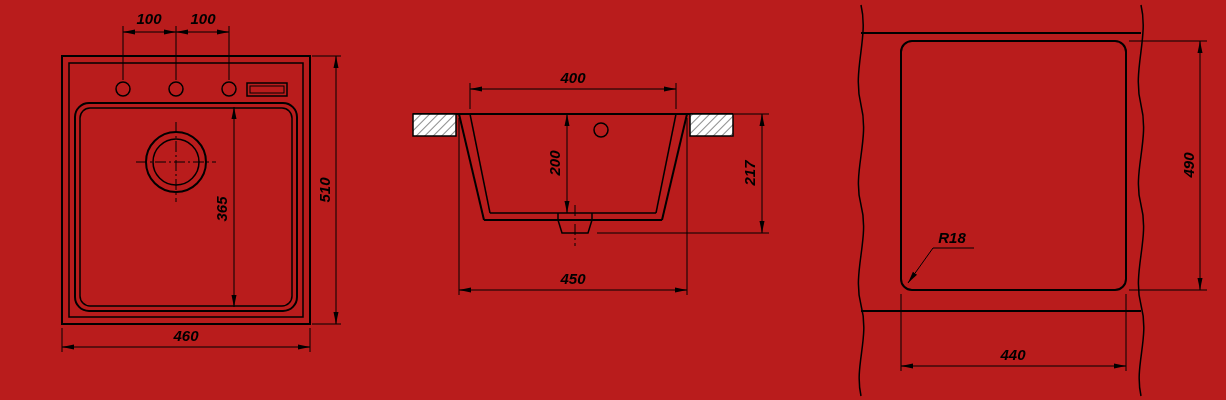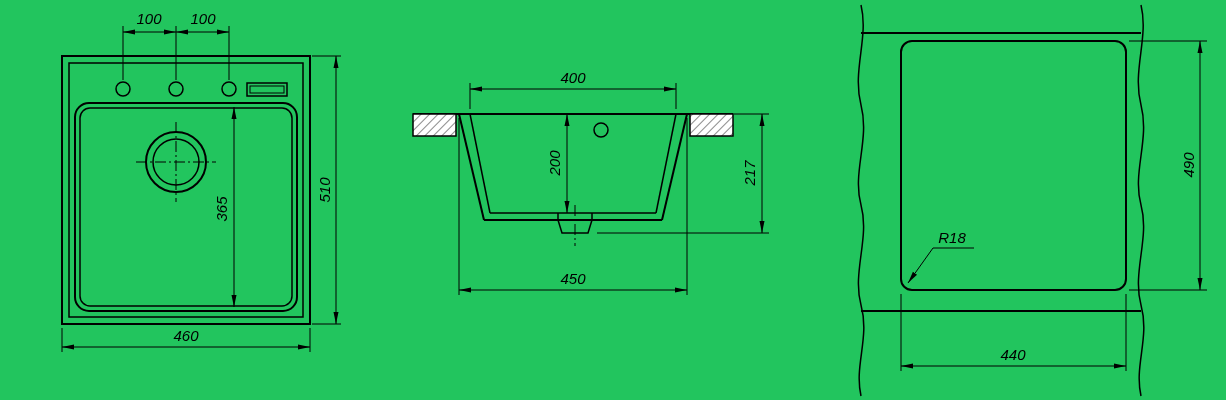--- a/index.html
+++ b/index.html
@@ -3,23 +3,24 @@
 <meta charset="utf-8">
 <style>
   html, body {
     margin: 0;
     padding: 0;
     background: #ffffff;
   }
   .canvas-wrap {
     width: 1226px;
     height: 400px;
-    background: #22c55e;
+    background: #b91c1c;
     position: relative;
     font-family: "Liberation Sans", sans-serif;
+    font-weight: bold;
   }
   svg { display: block; }
   .bold {  stroke: #000; stroke-width: 2;   fill: none; }
   .med  {  stroke: #000; stroke-width: 1.5; fill: none; }
   .thin {  stroke: #000; stroke-width: 1;   fill: none; }
   .dim  {  stroke: #000; stroke-width: 1;   fill: none; }
   .cline { stroke: #000; stroke-width: 1;   fill: none; stroke-dasharray: 11 3 2 3; }
   .hatched { stroke: #000; stroke-width: 1.5; }
   text.dimtxt {
     font-family: "Liberation Sans", sans-serif;

